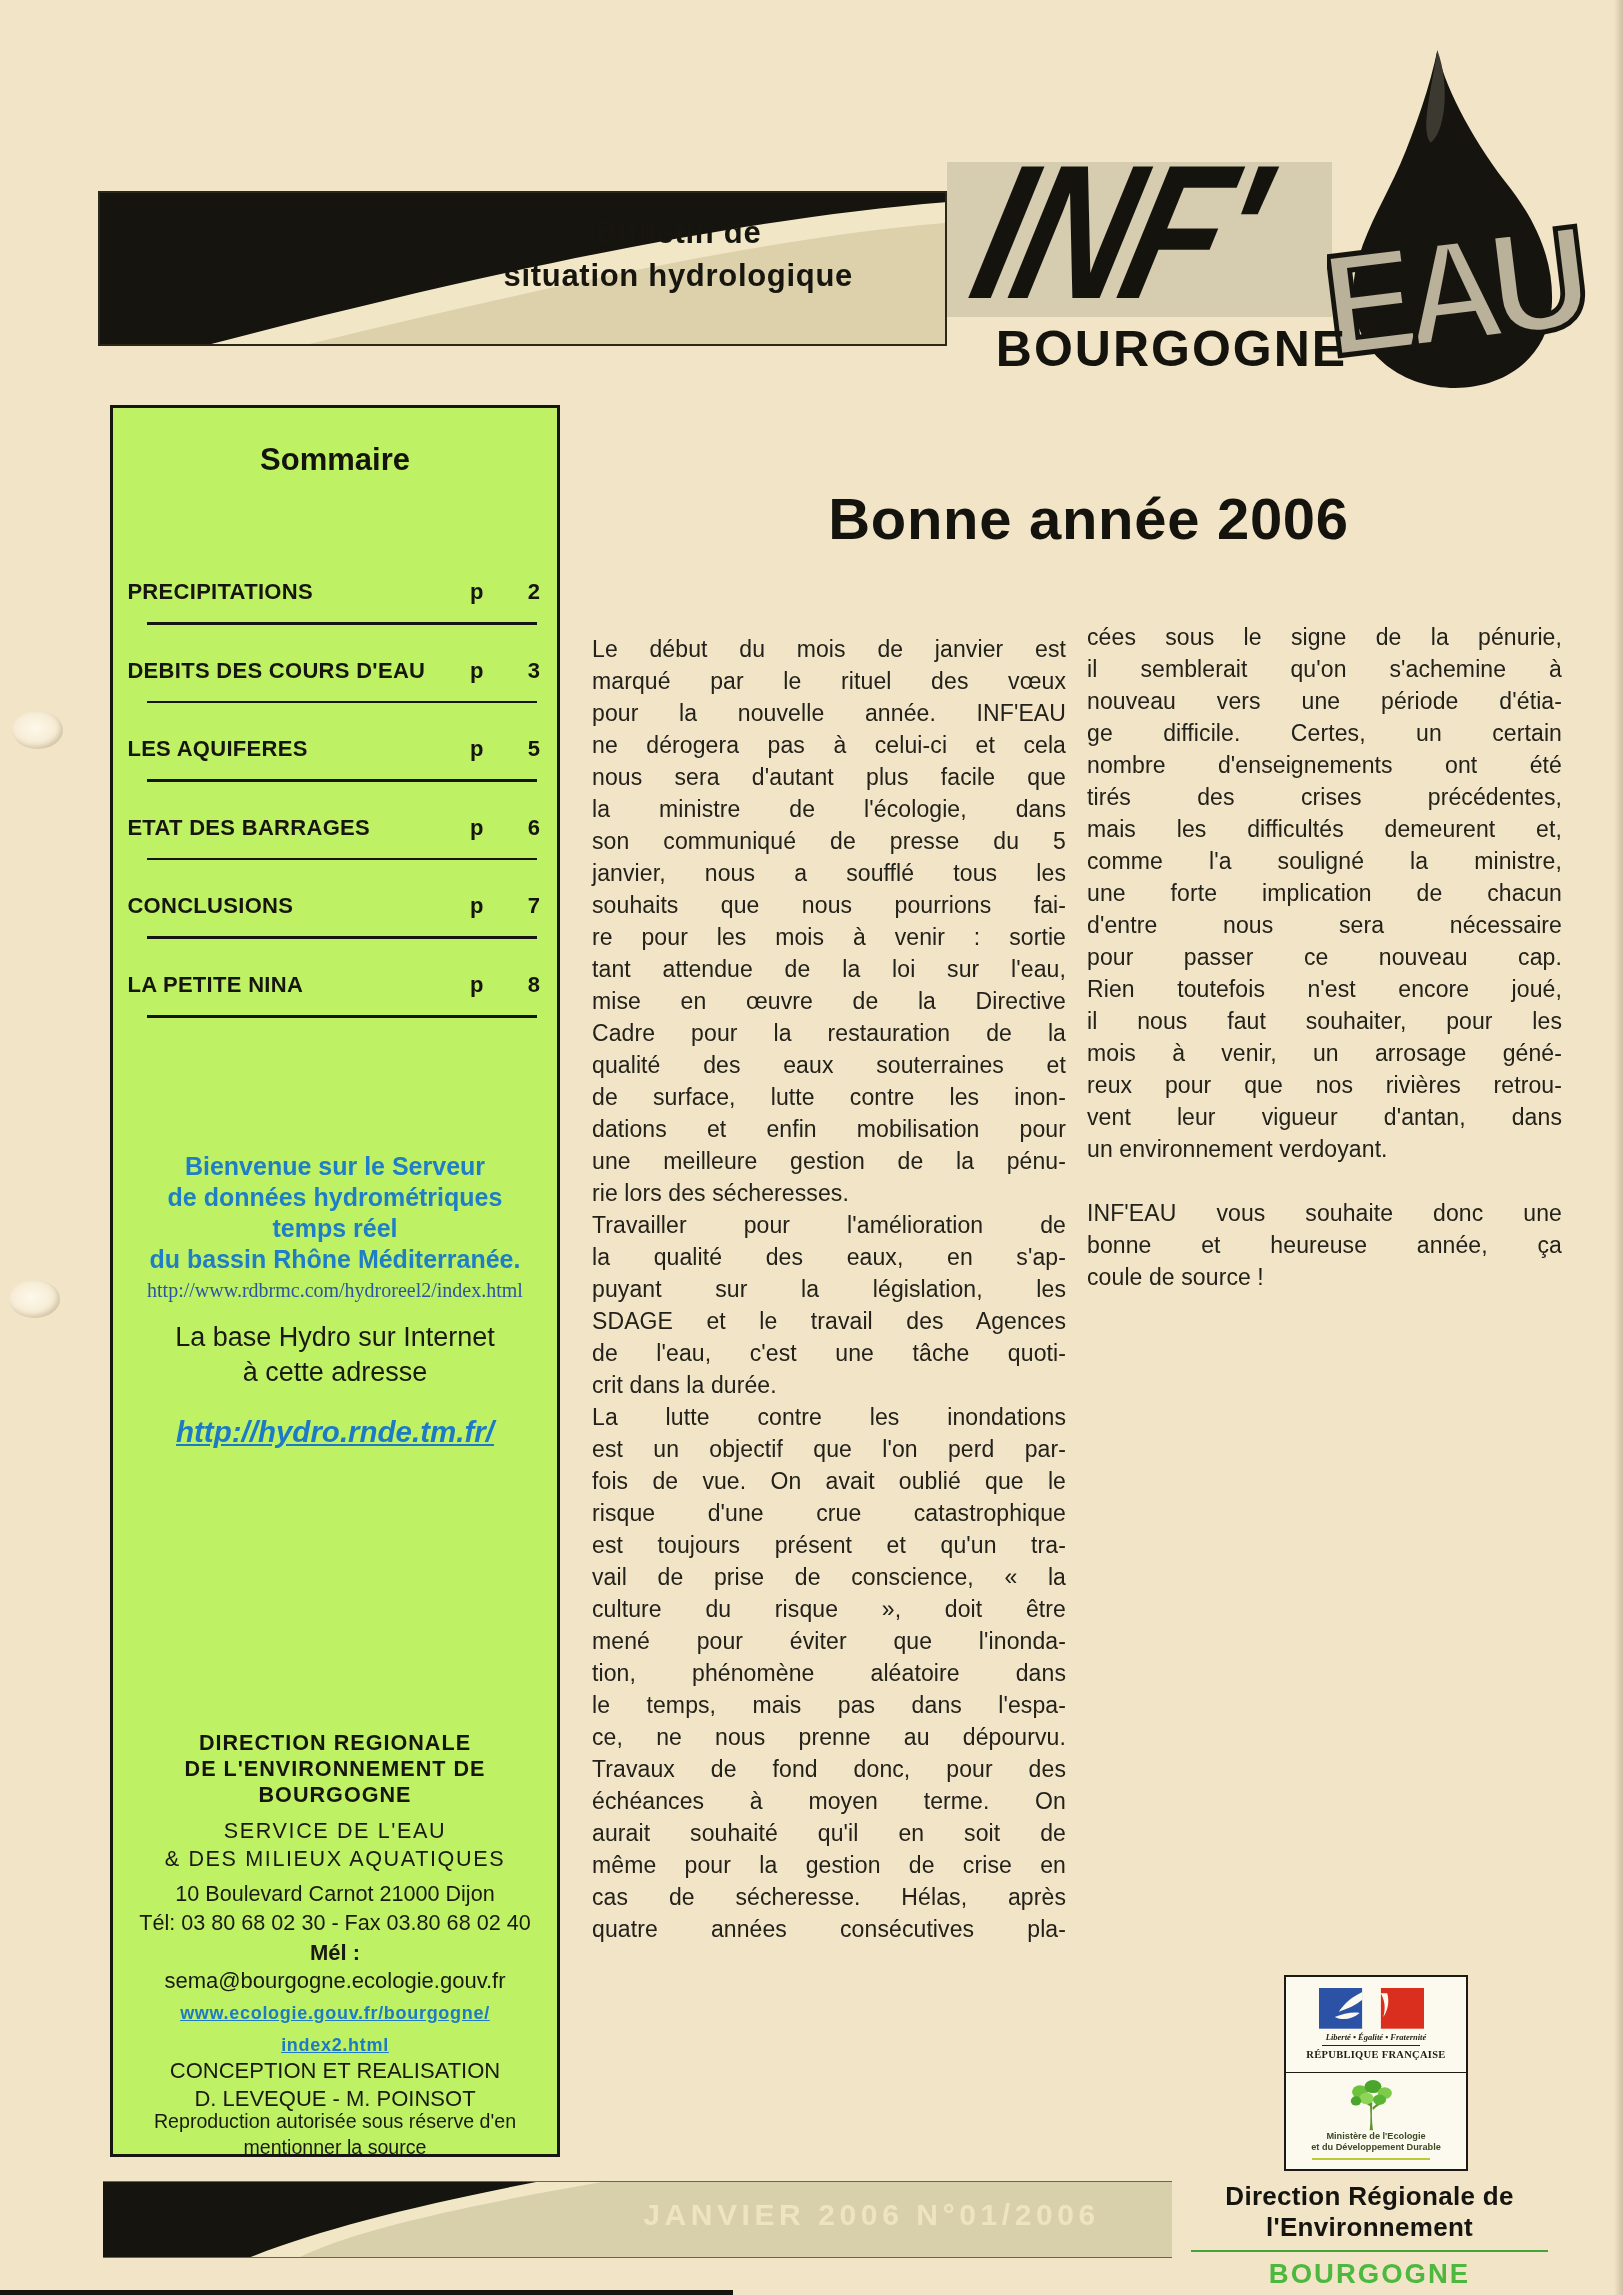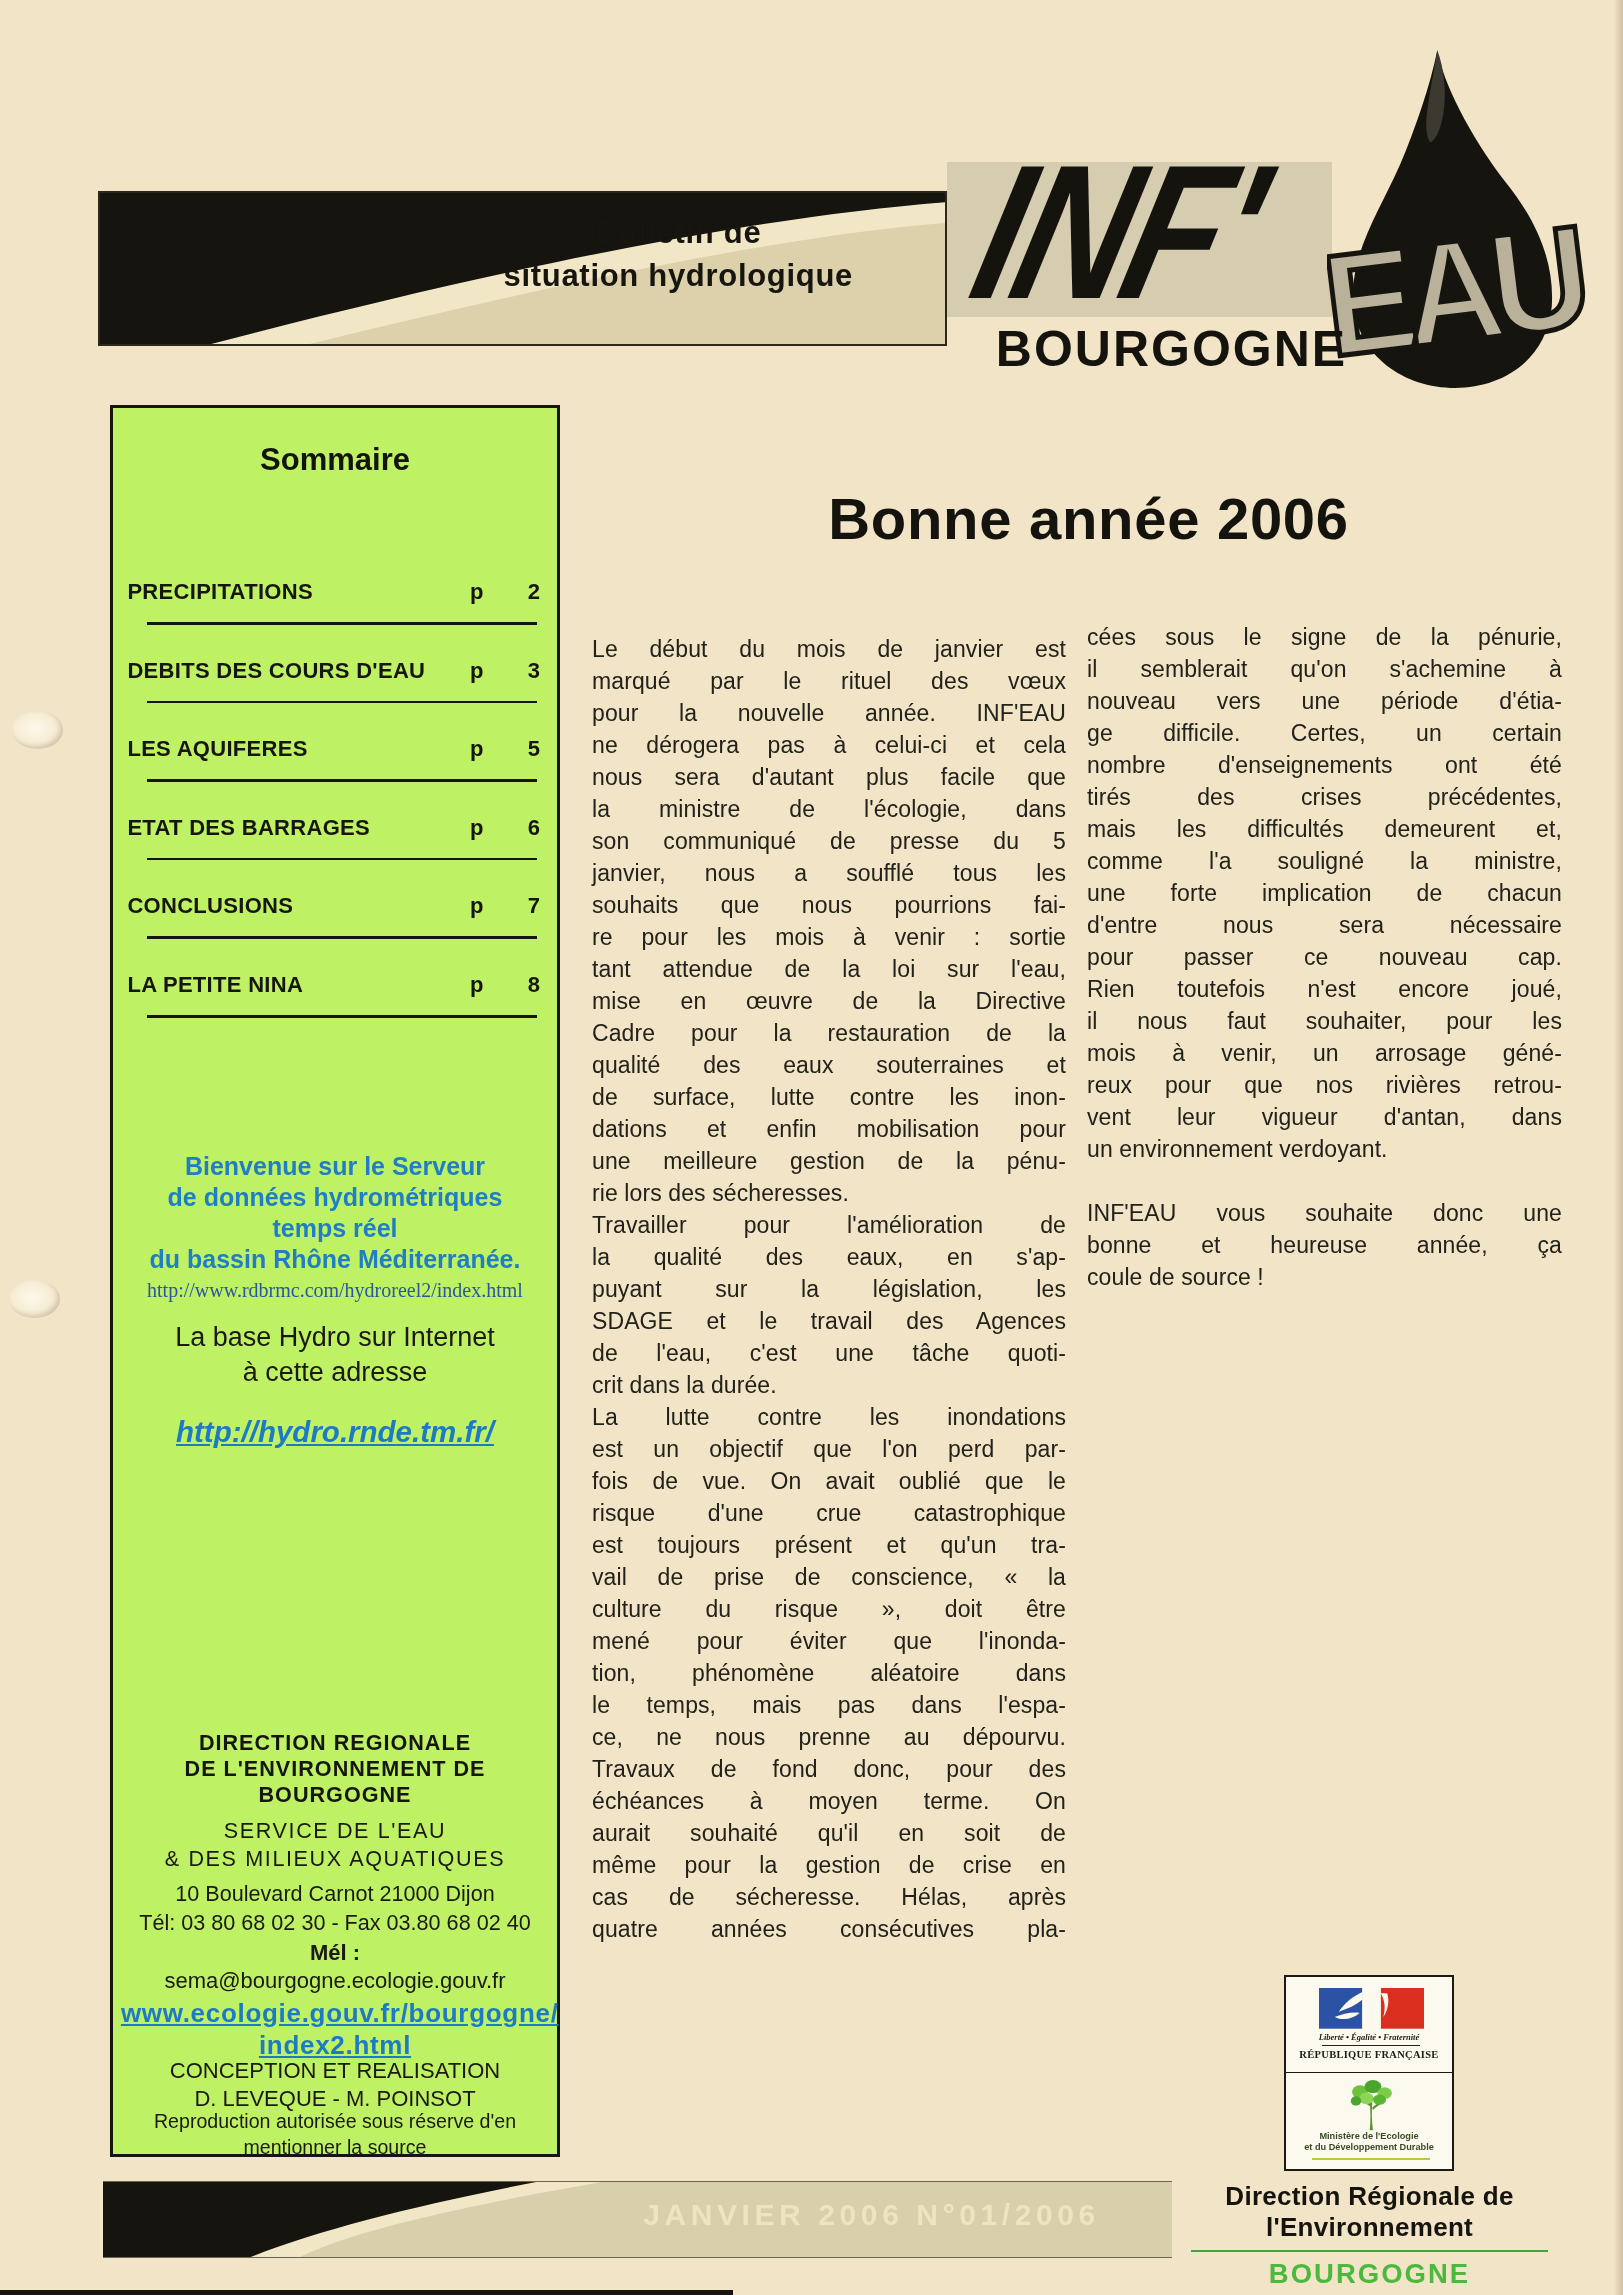--- a/index.html
+++ b/index.html
@@ -46,21 +46,21 @@
   .sb-rdbrmc{top:871px;font-family:"Liberation Serif",serif;font-size:20px;color:#2b55a0;}
   .sb-labase{top:912px;font-size:27px;line-height:35px;color:#1b1913;}
   .sb-hydro{top:1007px;font-size:29.5px;font-weight:700;font-style:italic;color:#1d7ac4;}
   .sb-hydro span{text-decoration:underline;}
   .sb-org{top:1322px;font-weight:700;font-size:21.6px;line-height:26px;letter-spacing:1px;color:#171510;}
   .sb-service{top:1409px;font-size:21.6px;line-height:27.5px;letter-spacing:1.6px;color:#1b1913;}
   .sb-address{top:1471px;font-size:21.6px;line-height:29px;color:#1b1913;}
   .sb-mel{top:1532px;font-size:22px;color:#1b1913;}
   .sb-mel b{}
   .sb-email{top:1560px;font-size:22px;color:#1b1913;}
-  .sb-sitelink{top:1589px;font-weight:700;font-size:26px;line-height:32px;letter-spacing:0.7px;color:#1d7ac4;}
+  .sb-sitelink{top:1589px;font-weight:700;font-size:18px;line-height:32px;letter-spacing:0.7px;color:#1d7ac4;}
   .sb-sitelink div{text-decoration:underline;}
   .sb-credits{top:1649px;font-size:22px;line-height:28px;color:#1b1913;}
   .sb-repro{top:1701px;font-size:19.6px;line-height:25.5px;color:#1b1913;}
 
   
   .main-title{left:604px;top:450px;width:969px;text-align:center;
               font-size:58px;font-weight:700;letter-spacing:0.7px;color:#14130e;margin-top:35px;}
   .col{top:621px;font-size:23px;line-height:32px;color:#22211a;letter-spacing:0.1px;}
   .col1{left:592px;width:474px;margin-top:12px;}
   .col2{left:1087px;width:475px;}
@@ -74,21 +74,21 @@
   .fband svg{display:block;width:100%;height:100%;}
   .fband-text{position:absolute;left:497px;top:15.7px;width:543px;text-align:center;
               font-weight:700;font-size:30px;letter-spacing:4.6px;color:#eee4bf;}
 
   .dir-block{left:1191px;top:2181px;width:357px;text-align:center;}
   .dir-line1{font-weight:700;font-size:26px;color:#15140f;letter-spacing:0.3px;}
   .dir-rule{height:2px;background:#45a33c;margin-top:6.5px;}
   .dir-line2{margin-top:6.5px;font-weight:700;font-size:27.5px;letter-spacing:2px;color:#4cb83e;}
 
   
-  .minbox{left:1284px;top:1975px;width:170px;height:196px;background:#fcf9ee;
+  .minbox{left:1284px;top:1975px;width:184px;height:196px;background:#fcf9ee;
           border:2px solid #1b1a13;box-sizing:border-box;}
   .min-top{position:absolute;left:0;top:0;width:100%;height:96px;border-bottom:1.3px solid #1b1a13;box-sizing:border-box;}
   .marianne{position:absolute;left:33px;top:10.5px;}
   .motto{position:absolute;left:0;top:55px;width:100%;text-align:center;
          font-family:"Liberation Serif",serif;font-style:italic;font-weight:700;font-size:8.5px;color:#26251d;}
   .motto-rule{position:absolute;left:36px;top:68px;width:98px;height:0.7px;background:#26251d;}
   .republique{position:absolute;left:0;top:72px;width:100%;text-align:center;
               font-family:"Liberation Serif",serif;font-weight:700;font-size:10.5px;letter-spacing:0.3px;color:#1d1c15;}
   .tree{position:absolute;left:62px;top:103px;}
   .ministere{position:absolute;left:0;top:154px;width:100%;text-align:center;

